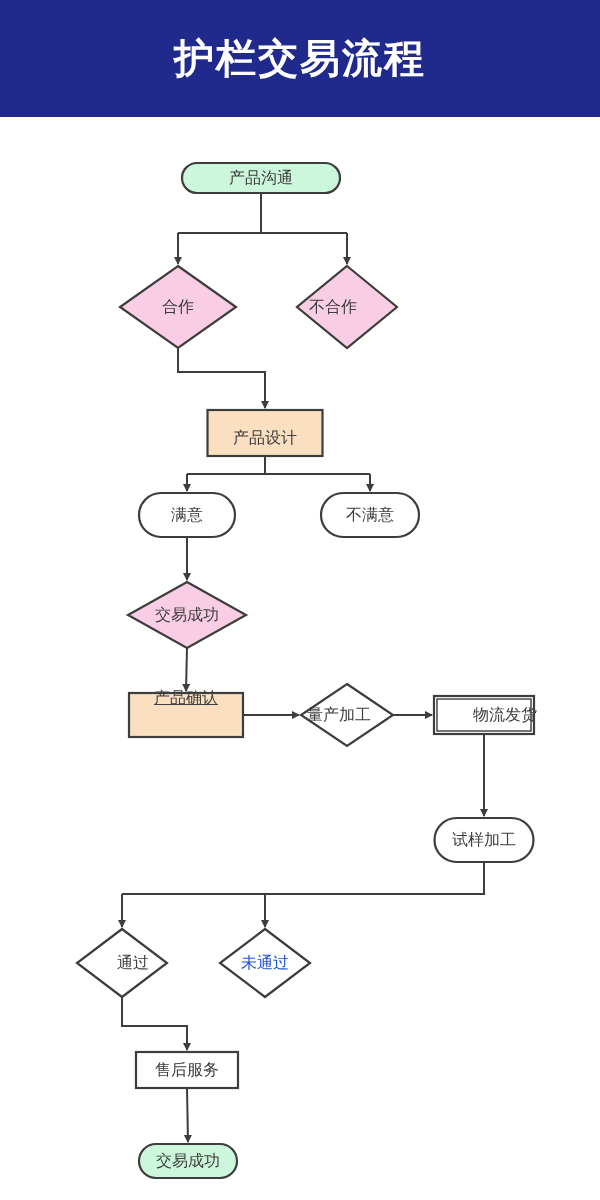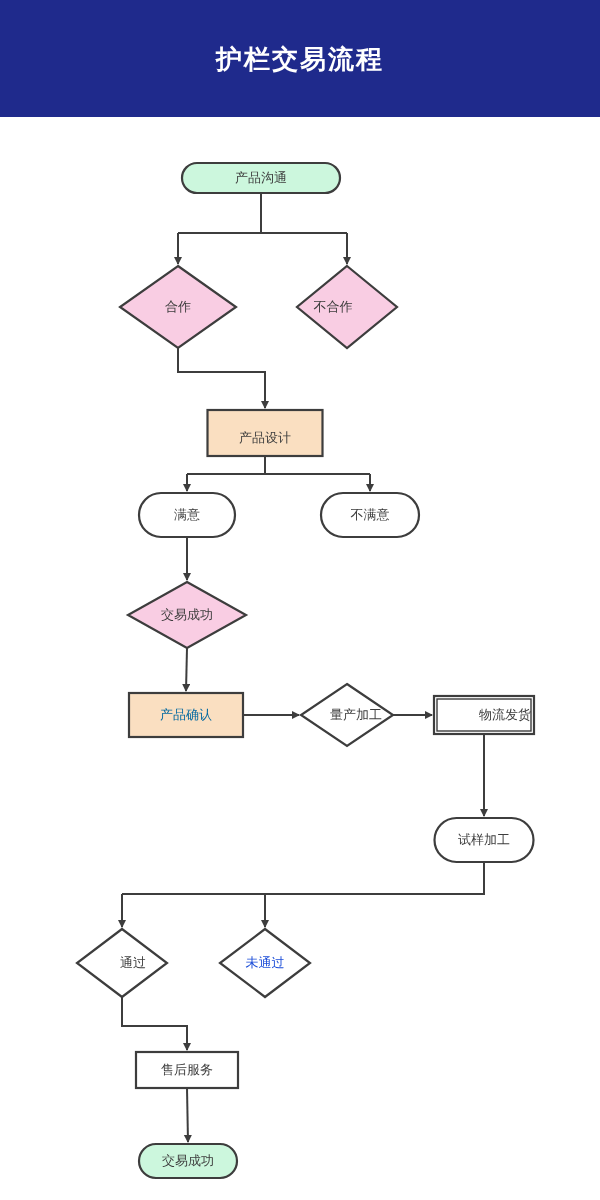--- a/index.html
+++ b/index.html
@@ -23,24 +23,24 @@
     top: 0;
     width: 600px;
     height: 117px;
     background: #1f2a8c;
     display: flex;
     align-items: center;
     justify-content: center;
   }
   #header-title {
     color: #ffffff;
-    font-size: 26px;
+    font-size: 40px;
     font-weight: bold;
     letter-spacing: 2px;
-    font-family: Liberation Sans, sans-serif;
+    font-family: Liberation Serif, serif;
     text-align: center;
     line-height: 1;
   }
   #canvas {
     position: absolute;
     left: 0;
     top: 117px;
     width: 600px;
     height: 1083px;
   }
@@ -49,21 +49,21 @@
     left: 0;
     top: 0;
     width: 600px;
     height: 1083px;
   }
   .node-label {
     position: absolute;
     display: flex;
     align-items: center;
     justify-content: center;
-    font-size: 13px;
+    font-size: 16px;
     color: #3d3d3d;
     font-family: "DejaVu Sans", "Liberation Sans", sans-serif;
     white-space: nowrap;
     pointer-events: none;
   }
 </style>
 </head>
 <body>
 
 <div id="page">
@@ -120,22 +120,22 @@
         </g>
     </svg>
     <div id="labels">
         <div class="node-label" style="left: 182px; top: 46px; width: 158px; height: 30px; color: rgb(61, 61, 61);">产品沟通</div>
         <div class="node-label" style="left: 120px; top: 149px; width: 116px; height: 82px; color: rgb(61, 61, 61);">合作</div>
         <div class="node-label" style="left: 283px; top: 149px; width: 100px; height: 82px; color: rgb(61, 61, 61);">不合作</div>
         <div class="node-label" style="left: 207.5px; top: 293px; width: 115px; height: 56px; color: rgb(61, 61, 61);">产品设计</div>
         <div class="node-label" style="left: 139px; top: 376px; width: 96px; height: 44px; color: rgb(61, 61, 61);">满意</div>
         <div class="node-label" style="left: 321px; top: 376px; width: 98px; height: 44px; color: rgb(61, 61, 61);">不满意</div>
         <div class="node-label" style="left: 128px; top: 465px; width: 118px; height: 66px; color: rgb(61, 61, 61);">交易成功</div>
-        <div class="node-label" style="left: 129px; top: 576px; width: 114px; height: 44px; color: #0369a1;">产品确认</div>
-        <div class="node-label" style="left: 310px; top: 567px; width: 92px; height: 62px; color: rgb(61, 61, 61);">量产加工</div>
+        <div class="node-label" style="left: 129px; top: 559px; width: 114px; height: 44px; color: #404040; text-decoration: underline;">产品确认</div>
+        <div class="node-label" style="left: 293px; top: 567px; width: 92px; height: 62px; color: rgb(61, 61, 61);">量产加工</div>
         <div class="node-label" style="left: 434px; top: 579px; width: 100px; height: 38px; color: rgb(61, 61, 61); margin-left: 21px;">物流发货</div>
         <div class="node-label" style="left: 434.5px; top: 701px; width: 99px; height: 44px; color: rgb(61, 61, 61);">试样加工</div>
         <div class="node-label" style="left: 88px; top: 812px; width: 90px; height: 68px; color: rgb(61, 61, 61);">通过</div>
         <div class="node-label" style="left: 220px; top: 812px; width: 90px; height: 68px; color: #1d4ed8;">未通过</div>
         <div class="node-label" style="left: 136px; top: 935px; width: 102px; height: 36px; color: rgb(61, 61, 61);">售后服务</div>
         <div class="node-label" style="left: 139px; top: 1027px; width: 98px; height: 34px; color: rgb(61, 61, 61);">交易成功</div>
       </div>
   </div>
 
 </div>

